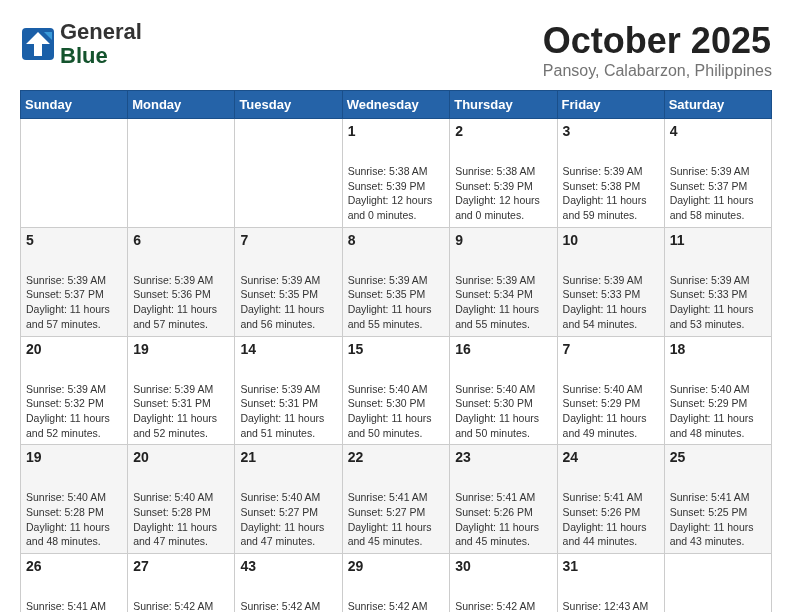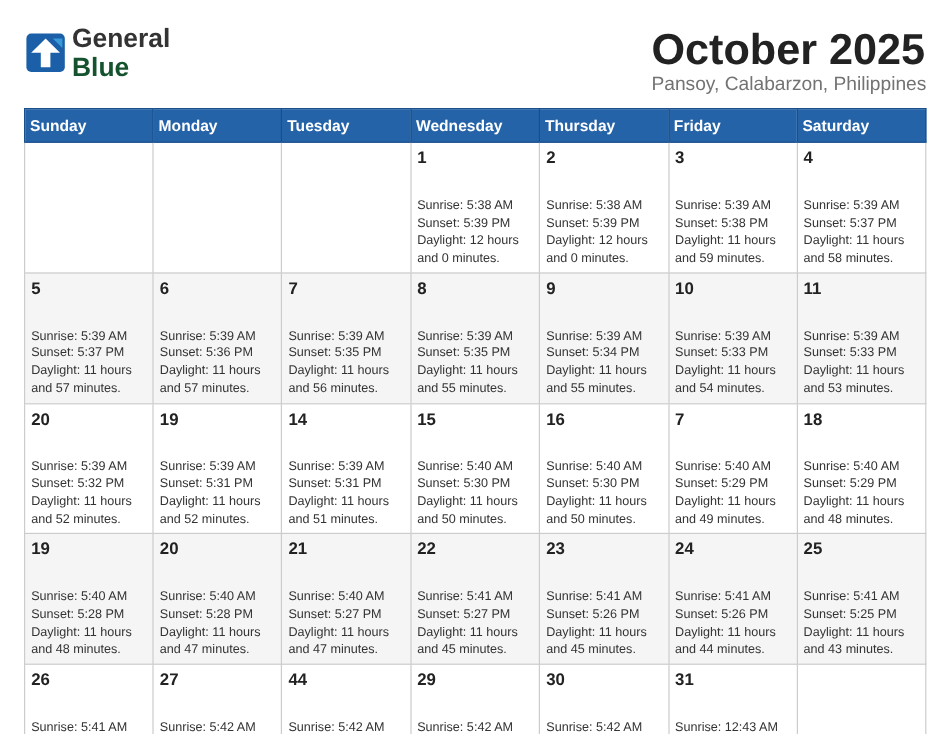--- a/index.html
+++ b/index.html
@@ -310,21 +310,21 @@
 and 43 minutes.</div>
         </td>
         <td>
           <div class="day-number">27</div>
           <div class="day-info" style="white-space: pre-line;">Sunrise: 5:42 AM
 Sunset: 5:24 PM
 Daylight: 11 hours
 and 42 minutes.</div>
         </td>
         <td>
-          <div class="day-number">44</div>
+          <div class="day-number">43</div>
           <div class="day-info" style="white-space: pre-line;">Sunrise: 5:42 AM
 Sunset: 5:24 PM
 Daylight: 11 hours
 and 41 minutes.</div>
         </td>
         <td>
           <div class="day-number">29</div>
           <div class="day-info" style="white-space: pre-line;">Sunrise: 5:42 AM
 Sunset: 5:23 PM
 Daylight: 11 hours

